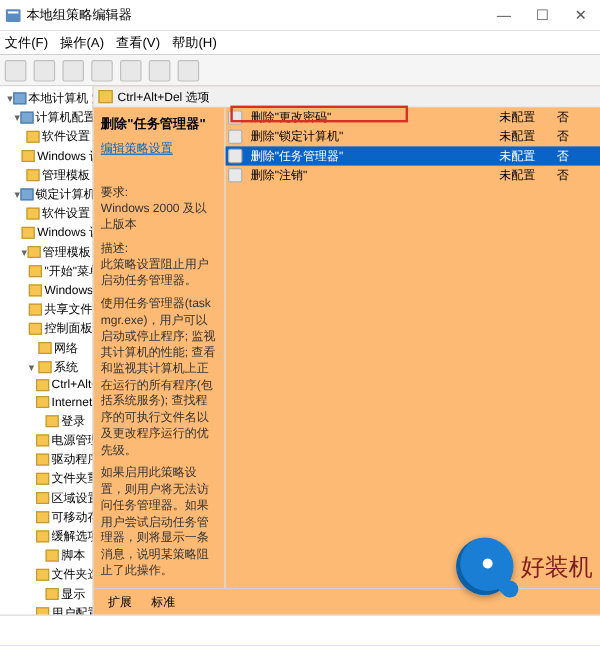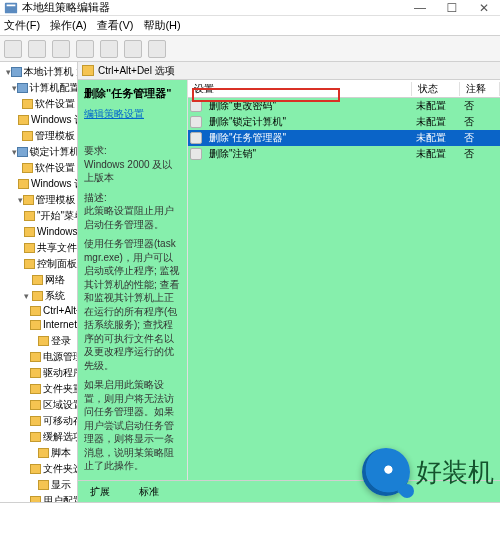--- a/index.html
+++ b/index.html
@@ -1,61 +1,61 @@
 <!DOCTYPE html>
 <html><head>
 <meta charset="utf-8">
 <style>
 * { margin: 0; padding: 0; box-sizing: border-box; font-family: "Microsoft YaHei", "SimSun", sans-serif; }
 body { width: 500px; height: 538px; background: #fff; overflow: hidden; position: relative; }
-.titlebar { height: 16px; background: #fff; display: flex; align-items: center; padding: 0 4px; border-bottom: 1px solid #e0e0e0; }
+.titlebar { height: 26px; background: #fff; display: flex; align-items: center; padding: 0 4px; border-bottom: 1px solid #e0e0e0; }
 .titlebar .icon { width: 14px; height: 14px; margin-right: 4px; }
 .titlebar .title { font-size: 11px; flex: 1; }
 .titlebar .winbtns { display: flex; gap: 8px; font-size: 12px; color: #555; }
 .titlebar .winbtns span { width: 24px; text-align: center; cursor: pointer; }
 .menubar { height: 20px; background: #fff; display: flex; align-items: center; padding: 0 4px; font-size: 11px; border-bottom: 1px solid #d0d0d0; }
 .menubar span { margin-right: 10px; cursor: pointer; }
 .toolbar { height: 26px; background: #f5f5f5; border-bottom: 1px solid #d0d0d0; display: flex; align-items: center; padding: 0 4px; gap: 6px; }
 .toolbar .tbtn { width: 18px; height: 18px; background: #e8e8e8; border: 1px solid #c0c0c0; border-radius: 2px; }
 .main { display: flex; height: 440px; }
 .tree { width: 78px; border-right: 1px solid #d0d0d0; overflow: hidden; font-size: 10px; padding: 2px; background: #fff; }
 .tree .node { display: flex; align-items: center; padding: 1px 0; white-space: nowrap; cursor: pointer; }
 .tree .node.l1 { padding-left: 4px; }
 .tree .node.l2 { padding-left: 10px; }
 .tree .node.l3 { padding-left: 16px; }
 .tree .node.l4 { padding-left: 22px; }
 .tree .exp { width: 8px; font-size: 9px; color: #666; }
 .tree .fico { width: 11px; height: 10px; background: #f5c451; border: 1px solid #c49a2e; margin-right: 2px; flex-shrink: 0; }
 .tree .fico.cfg { background: #7aa7d4; border-color: #4b7aa8; }
-.content { flex: 1; background: #86efac; display: flex; flex-direction: column; }
+.content { flex: 1; background: #fdba74; display: flex; flex-direction: column; }
 .pathbar { height: 18px; background: #f0f0f0; border-bottom: 1px solid #d0d0d0; display: flex; align-items: center; font-size: 10px; padding: 0 4px; }
 .pathbar .fico2 { width: 12px; height: 11px; background: #f5c451; border: 1px solid #c49a2e; margin-right: 4px; }
 .splitcontent { display: flex; flex: 1; overflow: hidden; }
 .descpane { width: 110px; border-right: 1px solid #e0e0e0; padding: 6px; font-size: 10px; overflow: hidden; }
 .descpane h3 { font-size: 11px; font-weight: bold; margin-bottom: 6px; }
 .descpane .link { color: #0066cc; text-decoration: underline; cursor: pointer; margin-bottom: 23px; display: block; }
 .descpane p { margin-bottom: 6px; line-height: 1.35; color: #333; word-break: break-all; }
 .listpane { flex: 1; font-size: 10px; }
 .listhdr { display: flex; background: #fff; border-bottom: 1px solid #d0d0d0; height: 18px; align-items: center; }
 .listhdr .col { padding: 0 6px; border-right: 1px solid #e0e0e0; }
 .col-s { flex: 1; }
 .col-st { width: 48px; }
 .col-c { width: 40px; }
 .listrow { display: flex; height: 16px; align-items: center; padding-left: 2px; }
 .listrow .rico { width: 12px; height: 12px; background: #e8e8e8; border: 1px solid #b0b0b0; margin-right: 3px; border-radius: 2px; }
 .listrow.sel { background: #0a64c8; color: #fff; }
 .listrow .col { padding: 0 4px; }
 .redbox { position: absolute; border: 2px solid #d93025; pointer-events: none; }
-.tabs { height: 22px; border-top: 1px solid #d0d0d0; display: flex; align-items: center; font-size: 10px; padding: 0 6px; gap: 17px; }
+.tabs { height: 22px; border-top: 1px solid #d0d0d0; display: flex; align-items: center; font-size: 10px; padding: 0 6px; gap: 4px; }
 .tabs span { padding: 2px 6px; cursor: pointer; }
 .status { height: 20px; border-top: 1px solid #d0d0d0; }
 .watermark { position: absolute; right: 6px; bottom: 42px; display: flex; align-items: center; gap: 6px; }
 .watermark .eye { width: 48px; height: 48px; border-radius: 50%; background: radial-gradient(circle at 55% 45%, #fff 0 10%, #1a7fd4 12% 60%, #0d5fa6 62% 100%); box-shadow: 0 2px 6px rgba(0,0,0,.3); position: relative; }
 .watermark .eye::after { content: ""; position: absolute; right: -4px; bottom: -2px; width: 14px; height: 14px; background: #1a7fd4; border-radius: 50% 50% 50% 0; transform: rotate(45deg); }
-.watermark .txt { font-size: 26px; color: #14532d; font-weight: 300; }
+.watermark .txt { font-size: 20px; color: #7f1d1d; font-weight: 300; }
 </style>
 </head>
 <body>
 
 <div class="titlebar">
   <svg class="icon" viewBox="0 0 16 16">
       <rect x="1" y="2" width="14" height="12" fill="#5b8bc0" rx="1"></rect>
       <rect x="3" y="4" width="10" height="2" fill="#fff"></rect>
     </svg>
   <span class="title">本地组策略编辑器</span>
@@ -237,25 +237,20 @@
       <div class="descpane">
         <h3>删除"任务管理器"</h3>
         <a class="link">编辑策略设置</a>
         <p><span>要求:</span><br><span>Windows 2000 及以上版本</span></p>
         <p><span>描述:</span><br><span>此策略设置阻止用户启动任务管理器。</span></p>
         <p>使用任务管理器(taskmgr.exe)，用户可以启动或停止程序; 监视其计算机的性能; 查看和监视其计算机上正在运行的所有程序(包括系统服务); 查找程序的可执行文件名以及更改程序运行的优先级。</p>
         <p>如果启用此策略设置，则用户将无法访问任务管理器。如果用户尝试启动任务管理器，则将显示一条消息，说明某策略阻止了此操作。</p>
         <p>如果禁用或未配置此策略设置，则用户可以访问任务管理器，以启动和停止程序; 监视其计算机上正在运行的所有程序(包括系统服务); 查找程序的可执行文件名以及更改程序所运行的优先级。</p>
       </div>
       <div class="listpane">
-        <div class="listhdr">
-          <div class="col col-s">设置</div>
-          <div class="col col-st">状态</div>
-          <div class="col col-c">注释</div>
-        </div>
         <div id="listrows">
             <div class="listrow">
               <span class="rico"></span>
               <div class="col col-s">删除"更改密码"</div>
               <div class="col col-st">未配置</div>
               <div class="col col-c">否</div>
             </div>
             <div class="listrow">
               <span class="rico"></span>
               <div class="col col-s">删除"锁定计算机"</div>

